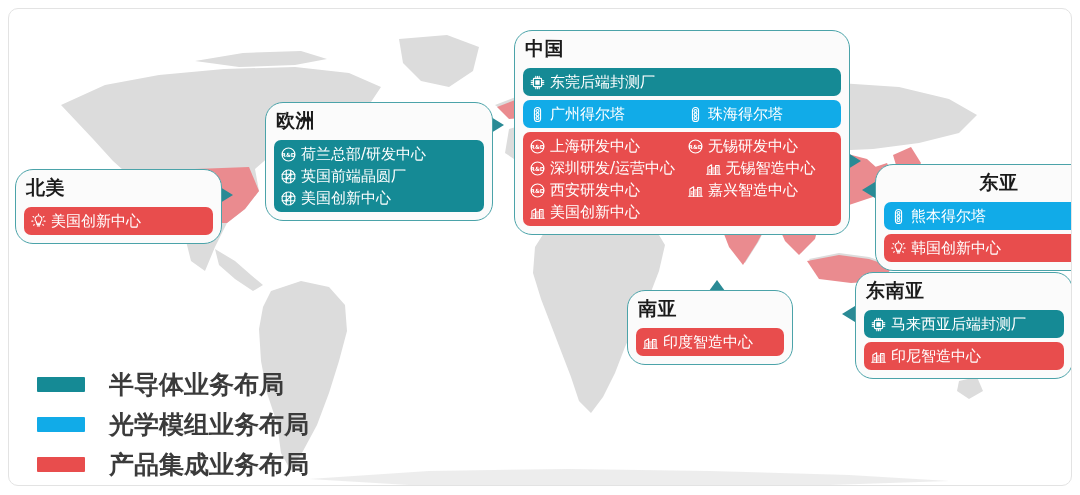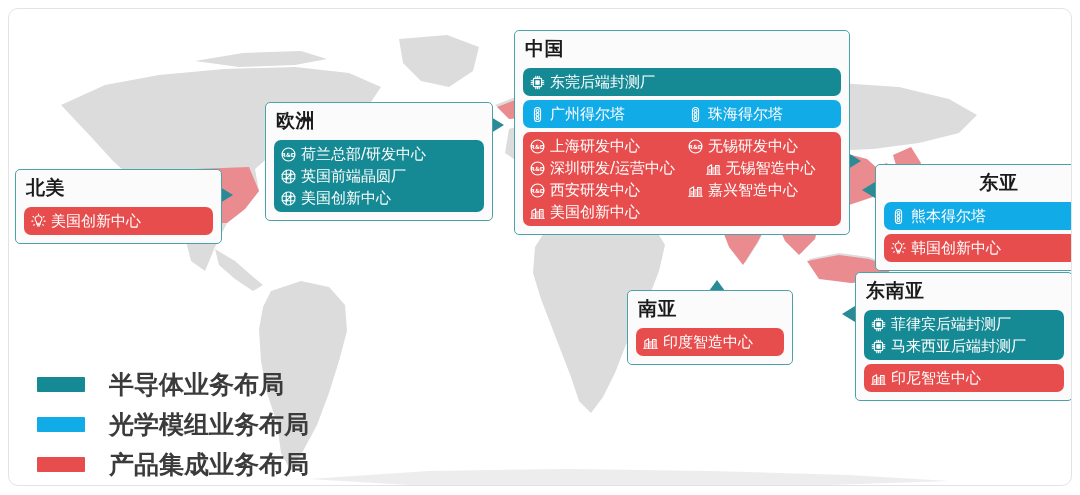--- a/index.html
+++ b/index.html
@@ -30,21 +30,21 @@
     left: 0; top: 0;
     width: 1064px; height: 478px;
   }
   #map svg { display: block; width: 100%; height: 100%; }
 
   
   .card {
     position: absolute;
     background: #fbfbfb;
     border: 1.5px solid #4ba3a9;
-    border-radius: 5px;
+    border-radius: 18px;
     padding: 6px 8px 8px 8px;
   }
   .card-title {
     font-weight: bold;
     color: #1b1b1b;
     font-size: 19px;
     line-height: 23px;
     letter-spacing: 0.5px;
     padding: 0 0 4px 2px;
     white-space: nowrap;
@@ -457,32 +457,20 @@
         <div class="block semi">
           <div class="row">
             <div class="item">
               <span class="ico">
                 <svg viewBox="0 0 20 20">
                   <rect stroke="#ffffff" fill="none" stroke-width="1.3" stroke-linecap="round" stroke-linejoin="round" x="5.2" y="5.2" width="9.6" height="9.6" rx="1"></rect>
                   <rect fill="#ffffff" x="7.4" y="7.4" width="5.2" height="5.2" rx="0.6"></rect>
                   <path stroke="#ffffff" fill="none" stroke-width="1.3" stroke-linecap="round" stroke-linejoin="round" d="M8 5.2V2.6M10 5.2V2.6M12 5.2V2.6M8 14.8v2.6M10 14.8v2.6M12 14.8v2.6M5.2 8H2.6M5.2 10H2.6M5.2 12H2.6M14.8 8h2.6M14.8 10h2.6M14.8 12h2.6"></path>
                 </svg>
               </span>
-              <span>菲律宾后端封测厂</span>
-            </div>
-          </div>
-          <div class="row">
-            <div class="item">
-              <span class="ico">
-                <svg viewBox="0 0 20 20">
-                  <rect stroke="#ffffff" fill="none" stroke-width="1.3" stroke-linecap="round" stroke-linejoin="round" x="5.2" y="5.2" width="9.6" height="9.6" rx="1"></rect>
-                  <rect fill="#ffffff" x="7.4" y="7.4" width="5.2" height="5.2" rx="0.6"></rect>
-                  <path stroke="#ffffff" fill="none" stroke-width="1.3" stroke-linecap="round" stroke-linejoin="round" d="M8 5.2V2.6M10 5.2V2.6M12 5.2V2.6M8 14.8v2.6M10 14.8v2.6M12 14.8v2.6M5.2 8H2.6M5.2 10H2.6M5.2 12H2.6M14.8 8h2.6M14.8 10h2.6M14.8 12h2.6"></path>
-                </svg>
-              </span>
               <span>马来西亚后端封测厂</span>
             </div>
           </div>
         </div>
         <div class="block prod">
           <div class="row">
             <div class="item">
               <span class="ico">
                 <svg viewBox="0 0 20 20">
                   <path stroke="#ffffff" fill="none" stroke-width="1.3" stroke-linecap="round" stroke-linejoin="round" d="M2 16.8h16"></path>

